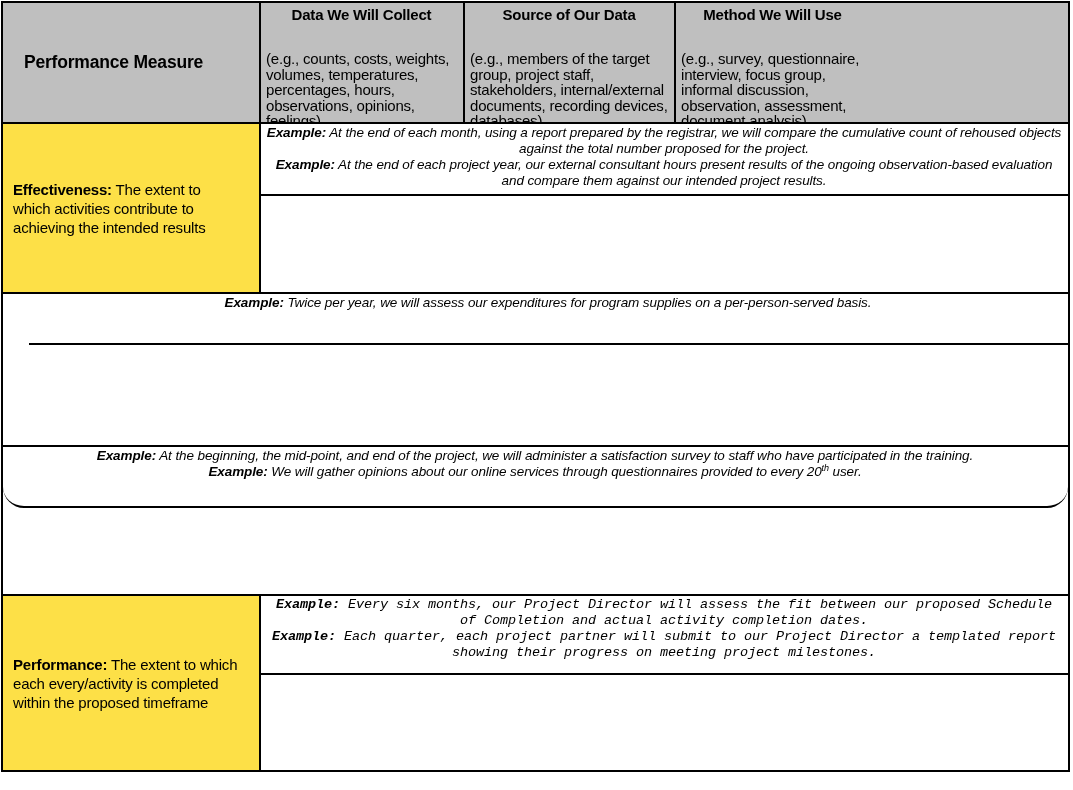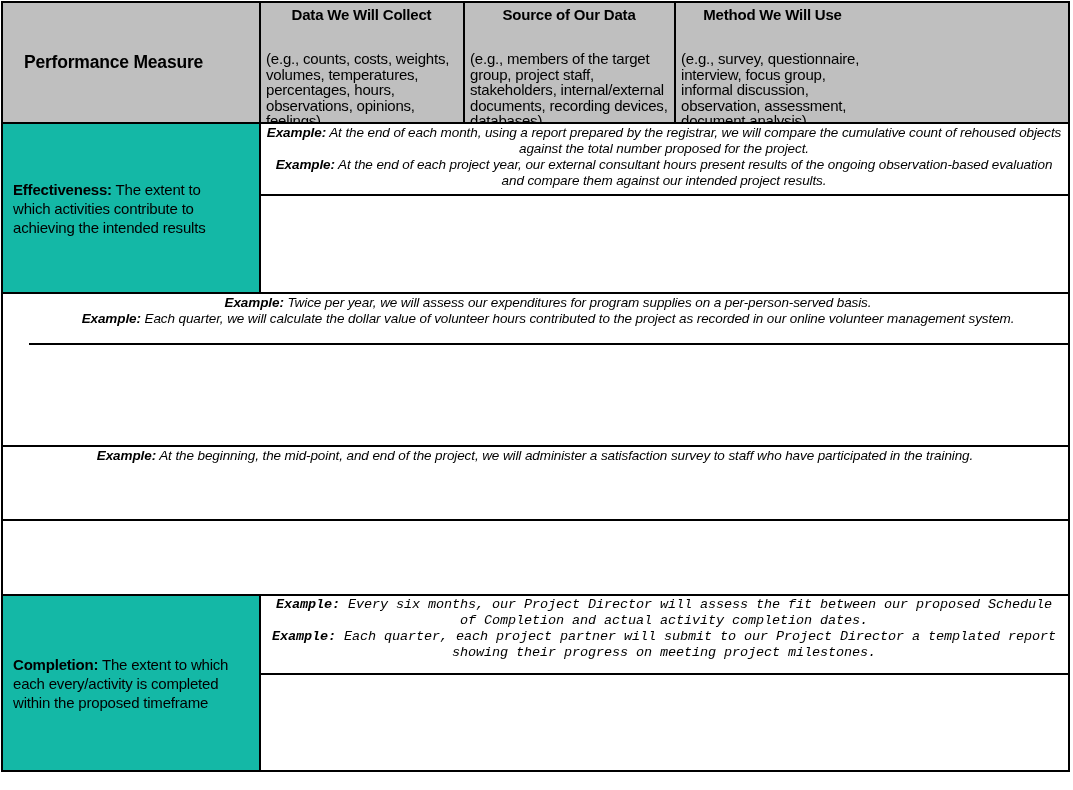--- a/index.html
+++ b/index.html
@@ -42,37 +42,37 @@
   .hc .sub { font-size: 15px; line-height: 15.5px; letter-spacing: -0.2px; margin-top: 28px; }
   
   .row { display: flex; border-bottom: 2px solid #000; background: #fff; }
   .row:last-child { border-bottom: none; }
   .r1 { height: 170px; }
   .r2 { height: 153px; }
   .r3 { height: 149px; }
   .r4 { height: 174px; }
   .label {
     width: 258px;
-    background: #14b8a6;
+    background: #fde047;
     border-right: 2px solid #000;
     display: flex; flex-direction: column; justify-content: center;
     padding: 4px 20px 4px 10px;
     font-size: 15px; line-height: 19px; letter-spacing: -0.2px;
   }
   .label .term { font-weight: bold; }
   .right { flex: 1; display: flex; flex-direction: column; min-width: 0; }
   .examples {
     border-bottom: 2px solid #000;
     padding: 1px 6px 12px 5px;
     overflow: hidden;
     text-align: center;
   }
   .ex-r1 { height: 72px; }
   .ex-r2 { height: 51px; margin-left: 26px; }
-  .ex-r3 { height: 74px; }
+  .ex-r3 { height: 61px; border-radius: 21px; }
   .ex-r4 { height: 79px; font-family: Liberation Mono, monospace; }
   .examples p {
     font-style: italic;
     font-size: 13.5px;
     line-height: 16px;
     letter-spacing: -0.1px;
   }
   .examples b { font-weight: bold; }
   .examples sup { font-size: 9px; line-height: 0; }
   .entry { flex: 1; background: #fff; }
@@ -110,38 +110,38 @@
         <p><b>Example:</b><span> At the end of each project year, our external consultant hours present results of the ongoing observation-based evaluation and compare them against our intended project results.</span></p>
       </div>
       <div class="entry"></div>
     </div>
   </div>
 
   <div class="row r2">
     <div class="right">
       <div class="examples ex-r2">
         <p><b>Example:</b><span> Twice per year, we will assess our expenditures for program supplies on a per-person-served basis.</span></p>
-        <p><b>Example:</b><span> Each quarter, we will calculate the dollar value of volunteer hours contributed to the project as recorded in our online volunteer management system.</span></p>
       </div>
       <div class="entry"></div>
     </div>
   </div>
 
   <div class="row r3">
     <div class="right">
       <div class="examples ex-r3">
         <p><b>Example:</b><span> At the beginning, the mid-point, and end of the project, we will administer a satisfaction survey to staff who have participated in the training.</span></p>
+        <p><b>Example:</b><span> We will gather opinions about our online services through questionnaires provided to every 20</span><sup>th</sup><span> user.</span></p>
       </div>
       <div class="entry"></div>
     </div>
   </div>
 
   <div class="row r4">
     <div class="label">
-      <div><span class="term">Completion:</span><span> The extent to which each every/activity is completed within the proposed timeframe</span></div>
+      <div><span class="term">Performance:</span><span> The extent to which each every/activity is completed within the proposed timeframe</span></div>
     </div>
     <div class="right">
       <div class="examples ex-r4">
         <p><b>Example:</b><span> Every six months, our Project Director will assess the fit between our proposed Schedule of Completion and actual activity completion dates.</span></p>
         <p><b>Example:</b><span> Each quarter, each project partner will submit to our Project Director a templated report showing their progress on meeting project milestones.</span></p>
       </div>
       <div class="entry"></div>
     </div>
   </div>
 

